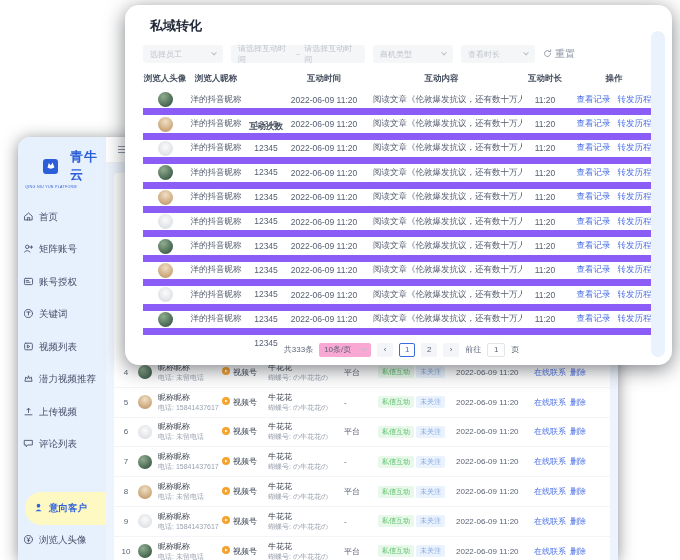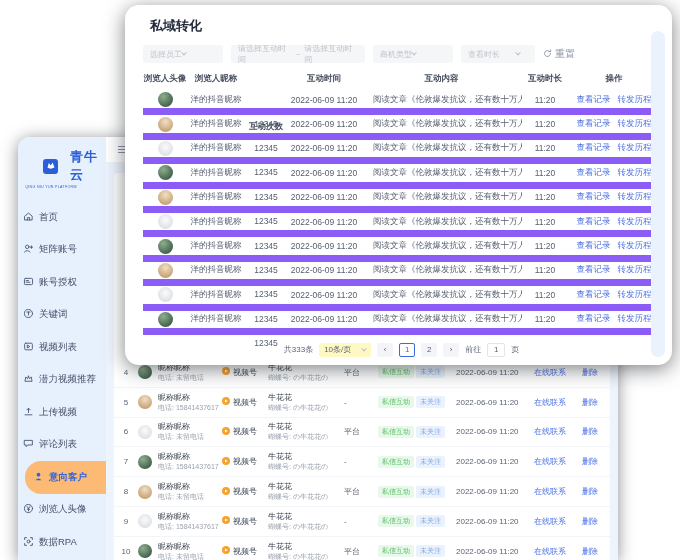--- a/index.html
+++ b/index.html
@@ -16,21 +16,21 @@
     display:flex; overflow:hidden;
   }
   .sidebar { width:88px; flex-shrink:0; background:#e7f0fd; }
   .logo-row { display:flex; align-items:center; gap:12px; padding:11px 0 0 11px;margin-left:14px; }
   .logo-icon { width:15px; height:15px; background:#2d5ed9; border-radius:3px; display:flex; align-items:center; justify-content:center; flex-shrink:0; }
   .logo-title { font-size:13px; font-weight:bold; color:#2d5ed9; letter-spacing:1px; }
   .logo-sub { font-size:6px; color:#2d5ed9; white-space:nowrap; padding-left:12px; transform:scale(.6); transform-origin:left top; letter-spacing:.5px; margin-top:1px; }
   .nav { margin-top:10px; }
   .nav-item { height:32.5px; display:flex; align-items:center; gap:5px; padding-left:5px; font-size:9.5px; color:#45506a; cursor:pointer; white-space:nowrap; }
   .nav-item svg { flex-shrink:0; }
-  .nav-item.active { background:#fdba74; color:#2f64dd; font-weight:bold; border-radius:16px 0 0 16px; margin-left:7px; padding-left:8px; }
+  .nav-item.active { background:#fef9c3; color:#2f64dd; font-weight:bold; border-radius:16px 0 0 16px; margin-left:7px; padding-left:8px;margin-top:31px; }
   .app-main { flex:1; min-width:0; display:flex; flex-direction:column; background:#eef4fd; }
   .topbar { height:26px; background:#fff; border-bottom:1px solid #f0f2f6; display:flex; align-items:center; padding-left:12px; flex-shrink:0; }
   .menu-icon { width:9px; height:7px; border-top:1.2px solid #8a94a6; border-bottom:1.2px solid #8a94a6; position:relative; cursor:pointer; }
   .menu-icon::after { content:""; position:absolute; left:0; top:2.4px; width:9px; border-top:1.2px solid #8a94a6; }
   .content { flex:1; position:relative; }
   .table-card { position:absolute; left:8px; right:8px; top:10px; bottom:0; background:#fff; border-radius:4px 4px 0 0; overflow:hidden; }
   .bg-rows { position:absolute; top:185px; left:0; right:0; }
   .b-row { display:flex; align-items:center; height:29.8px; border-bottom:1px solid #f2f4f8; font-size:8px; color:#5a6374; }
   .bc-num { width:24px; text-align:center; color:#5a6374; }
   .bc-avatar { width:20px; display:flex; align-items:center; }
@@ -44,50 +44,50 @@
   .bc-name { width:64px; }
   .bc-account { width:46px; display:flex; align-items:center; gap:3px; color:#3c4554; }
   .bc-name2 { width:76px; }
   .bc-platform { width:34px; }
   .bc-tag, .bc-tag2 { width:38px; }
   .bc-tag2 { width:40px; }
   .tag { display:inline-block; font-size:7px; padding:2px 4px; border-radius:2px; line-height:8px; }
   .tag-green { background:#e8f8ea; color:#5cc06a; }
   .tag-blue  { background:#e9f2fd; color:#88a9e0; }
   .bc-date { width:78px; }
-  .bc-actions { display:flex; gap:16px; }
+  .bc-actions { display:flex; gap:4px; }
   .blink { color:#4a6ee5; cursor:pointer; white-space:nowrap; }
   
   .modal {
     position:absolute; left:125px; top:5px; width:547px; height:360px;
     background:#fff; border-radius:14px; box-shadow:0 4px 20px rgba(22,25,32,.55);
     padding:0 12px 0 18px;
   }
   .modal-scrollbar { position:absolute; right:7px; top:26px; bottom:8px; width:14px; background:#eaf2fe; border-radius:7px; }
   .modal-title { font-size:13px; font-weight:bold; color:#222938; padding:12px 0 0 7px; }
   .filters { display:flex; align-items:center; gap:8px; margin-top:10px; }
-  .filter-box { height:18px; background:#f5f6f8; border-radius:3px; display:flex; align-items:center; padding:0 7px; font-size:8px; color:#bfc3cb; cursor:pointer; }
+  .filter-box { height:18px; background:#f5f6f8; border-radius:3px; display:flex; align-items:center; justify-content:space-between; padding:0 7px; font-size:8px; color:#bfc3cb; cursor:pointer; }
   .fb-employee { width:80px; }
   .fb-dates { width:134px; justify-content:center; gap:4px; }
   .fb-type { width:80px; }
   .fb-duration { width:74px;gap:16px; }
   .caret { width:4px; height:4px; border-right:1px solid #b8bdc7; border-bottom:1px solid #b8bdc7; transform:rotate(45deg) translate(-1px,-1px); flex-shrink:0; }
   .reset { display:flex; align-items:center; gap:3px; font-size:10px; color:#8a93a3; cursor:pointer; }
   .m-header { display:flex; align-items:flex-start; margin-top:10px; height:18px; font-size:8.5px; font-weight:bold; color:#46505f; }
   .m-row { display:flex; align-items:center; height:24.4px; border-bottom:7px solid #8b5cf6; font-size:8.5px; color:#555e6e; }
   .mc1 { width:44px; display:flex; justify-content:center; }
   .mc2 { width:58px; text-align:center; }
   .mc3 { width:42px; text-align:center;margin-top:48px; }
   .mc4 { width:74px; text-align:center; }
   .mc5 { flex:1; min-width:0; padding-left:12px; white-space:nowrap; overflow:hidden; text-align:left; }
   .m-header .mc5 { text-align:center; padding-left:0; }
   .mc6 { width:46px; text-align:center; }
   .mc7 { width:92px; display:flex; justify-content:center; gap:7px; }
   .m-pagination { display:flex; align-items:center; justify-content:center; gap:6px; margin-top:8px; font-size:8px; color:#5a6374; }
-  .psize { width:52px; height:14px; background:#fef9c3; border-radius:2px; display:flex; align-items:center; justify-content:space-between; padding:0 5px; cursor:pointer; }
+  .psize { width:52px; height:14px; background:#f9a8d4; border-radius:2px; display:flex; align-items:center; justify-content:space-between; padding:0 5px; cursor:pointer; }
   .pbtn { min-width:16px; height:14px; background:#f3f5f8; border-radius:2px; display:flex; align-items:center; justify-content:center; cursor:pointer; color:#5a6374; }
   .pbtn.current { background:#fff; border:1px solid #3a6be0; color:#3a6be0; }
   .goto-input { width:18px; height:14px; border:1px solid #e2e5ea; border-radius:2px; text-align:center; font-size:8px; color:#5a6374; font-family:inherit; }
 </style>
 </head>
 <body>
 
 <div class="app">
   <aside class="sidebar">
     <div class="logo-row">

